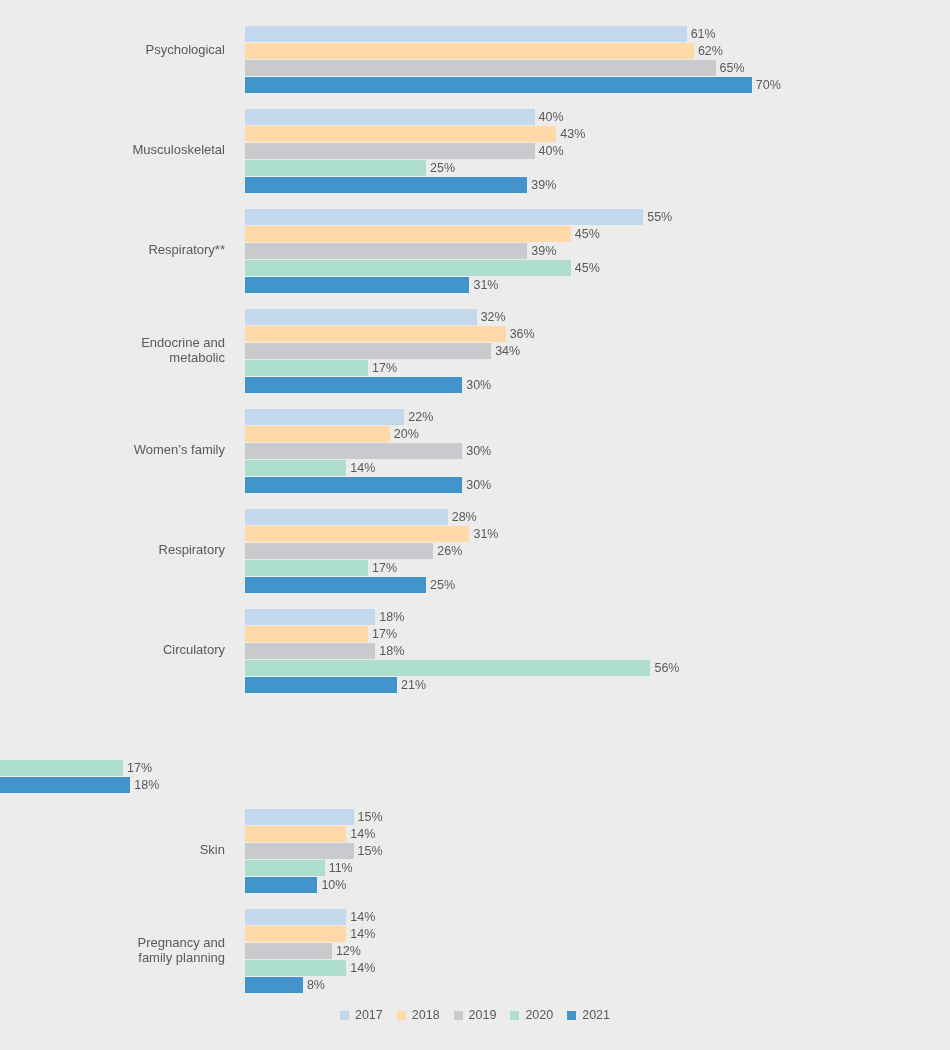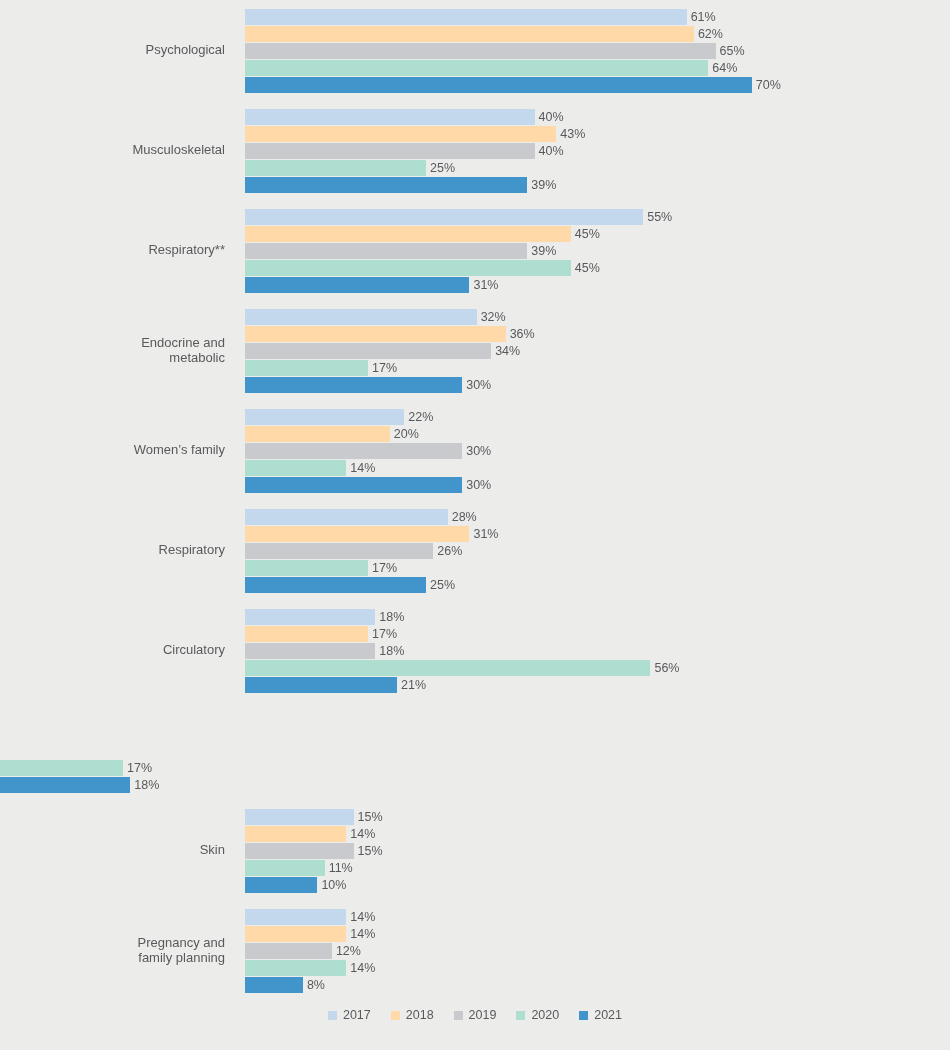--- a/index.html
+++ b/index.html
@@ -81,21 +81,21 @@
   }
 
   .legend {
     position: absolute;
     left: 0;
     top: 1008px;
     width: 950px;
     display: flex;
     justify-content: center;
     align-items: center;
-    gap: 20px;
+    gap: 14px;
   }
 
   .legend-item {
     display: flex;
     align-items: center;
     gap: 6px;
   }
 
   .legend-swatch {
     width: 9px;
@@ -122,24 +122,20 @@
           </div>
           <div class="bar-row">
             <div class="bar" style="background: rgb(255, 217, 168); width: 448.88px;"></div>
             <span class="bar-value">62%</span>
           </div>
           <div class="bar-row">
             <div class="bar" style="background: rgb(200, 202, 206); width: 470.6px;"></div>
             <span class="bar-value">65%</span>
           </div>
           <div class="bar-row">
-            <div class="bar" style="background: rgb(174, 222, 208); width: 463.36px;"></div>
-            <span class="bar-value">64%</span>
-          </div>
-          <div class="bar-row">
             <div class="bar" style="background: rgb(66, 149, 202); width: 506.8px;"></div>
             <span class="bar-value">70%</span>
           </div>
         </div>
       </div>
       <div class="bar-group">
         <div class="group-label">Musculoskeletal</div>
         <div class="bars">
           <div class="bar-row">
             <div class="bar" style="background: rgb(195, 215, 237); width: 289.6px;"></div>

